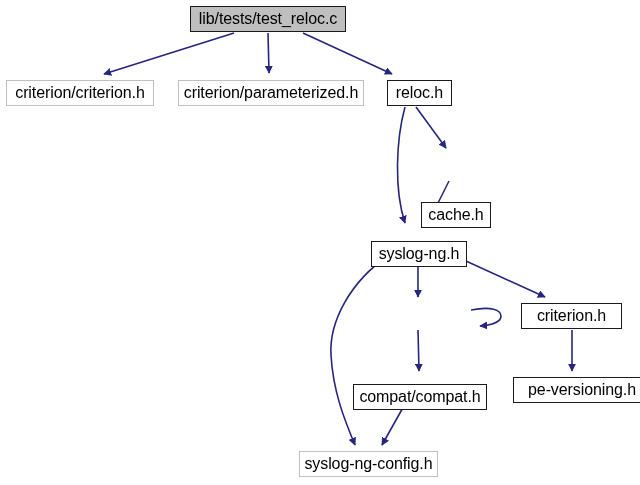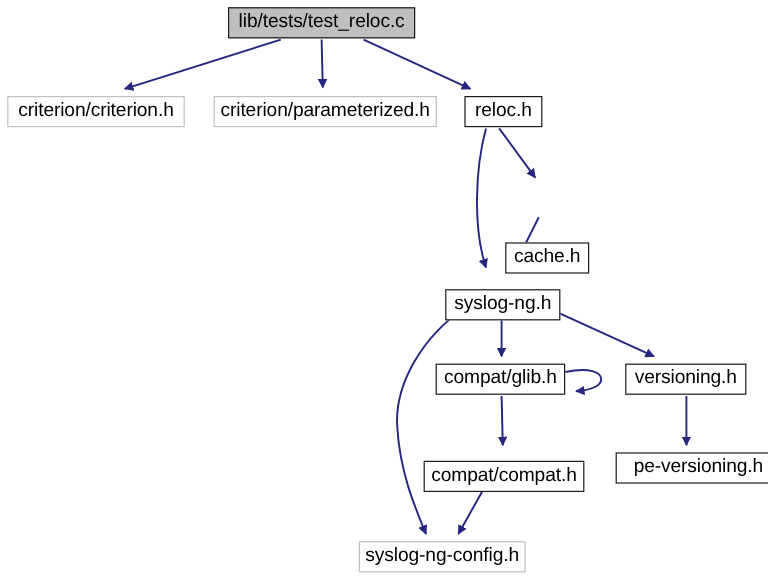--- a/index.html
+++ b/index.html
@@ -109,26 +109,23 @@
   </div>
 
   <div class="node solid" style="left:421px; top:154px; width:70px; height:26px;margin-top:48px;">
     <span class="node-label">cache.h</span>
   </div>
 
   <div class="node solid" style="left:371px; top:229px; width:96px; height:26px;margin-top:12px;">
     <span class="node-label">syslog-ng.h</span>
   </div>
 
-  <div class="node solid" style="left:363px; top:303px; width:108px; height:26px;">
-    <span class="node-label">compat/glib.h</span>
-  </div>
 
   <div class="node solid" style="left:521px; top:303px; width:101px; height:26px;">
-    <span class="node-label">versioning.h</span>
+    <span class="node-label">criterion.h</span>
   </div>
 
   <div class="node solid" style="left:353px; top:384px; width:134px; height:26px;">
     <span class="node-label">compat/compat.h</span>
   </div>
 
   <div class="node solid" style="left:513px; top:377px; width:138px; height:26px;">
     <span class="node-label">pe-versioning.h</span>
   </div>
 

